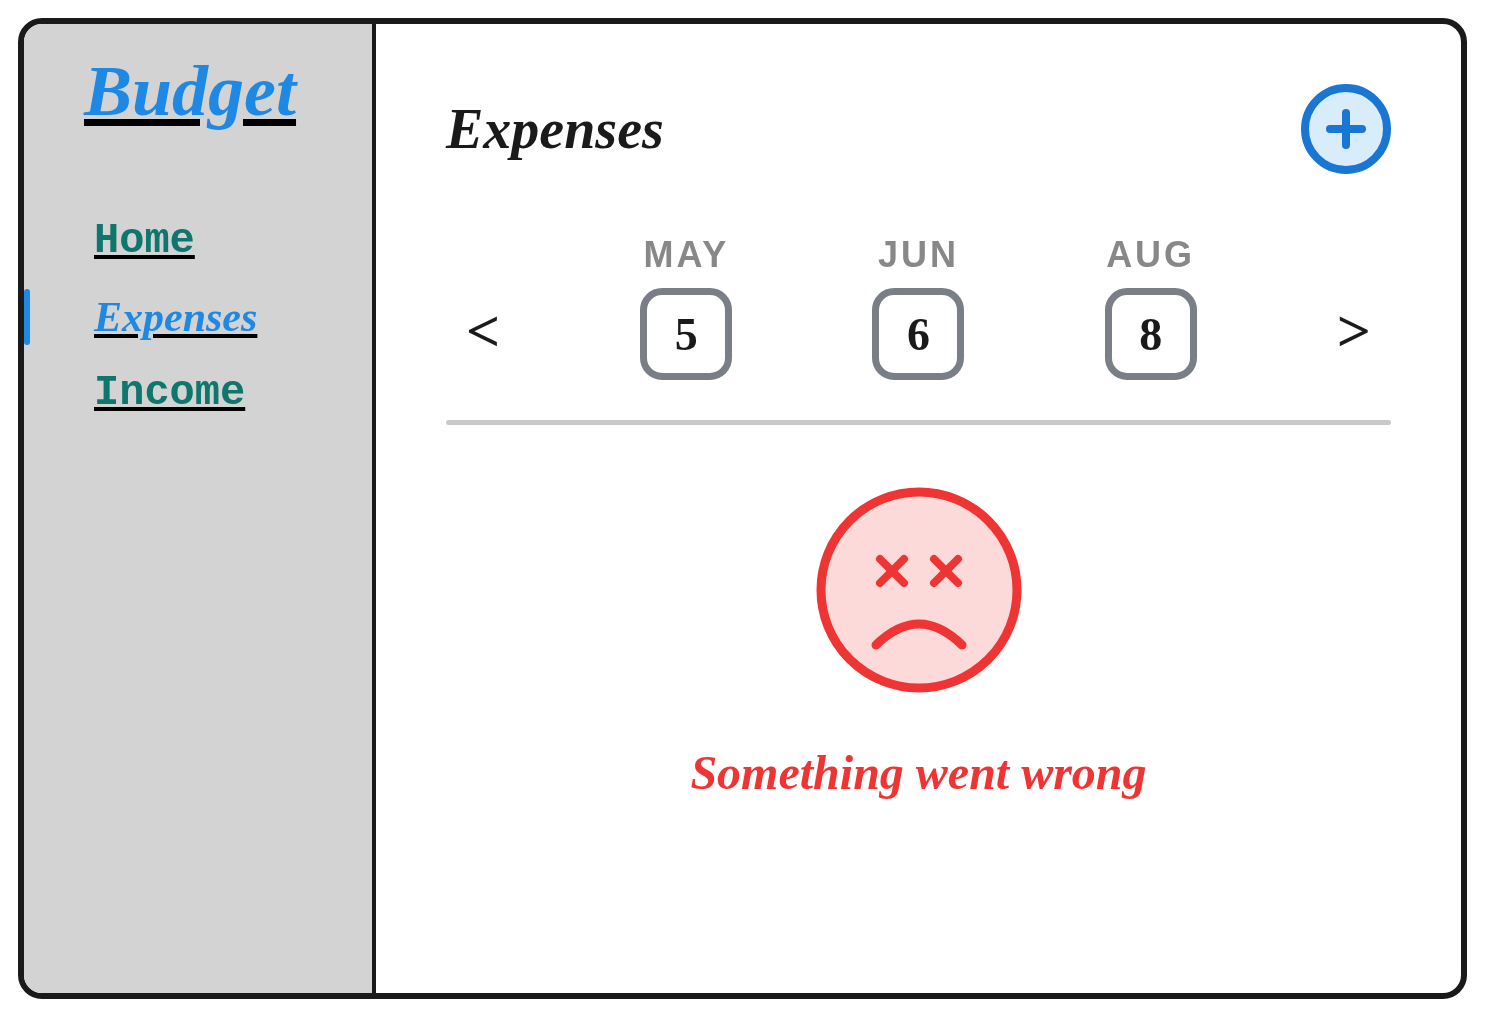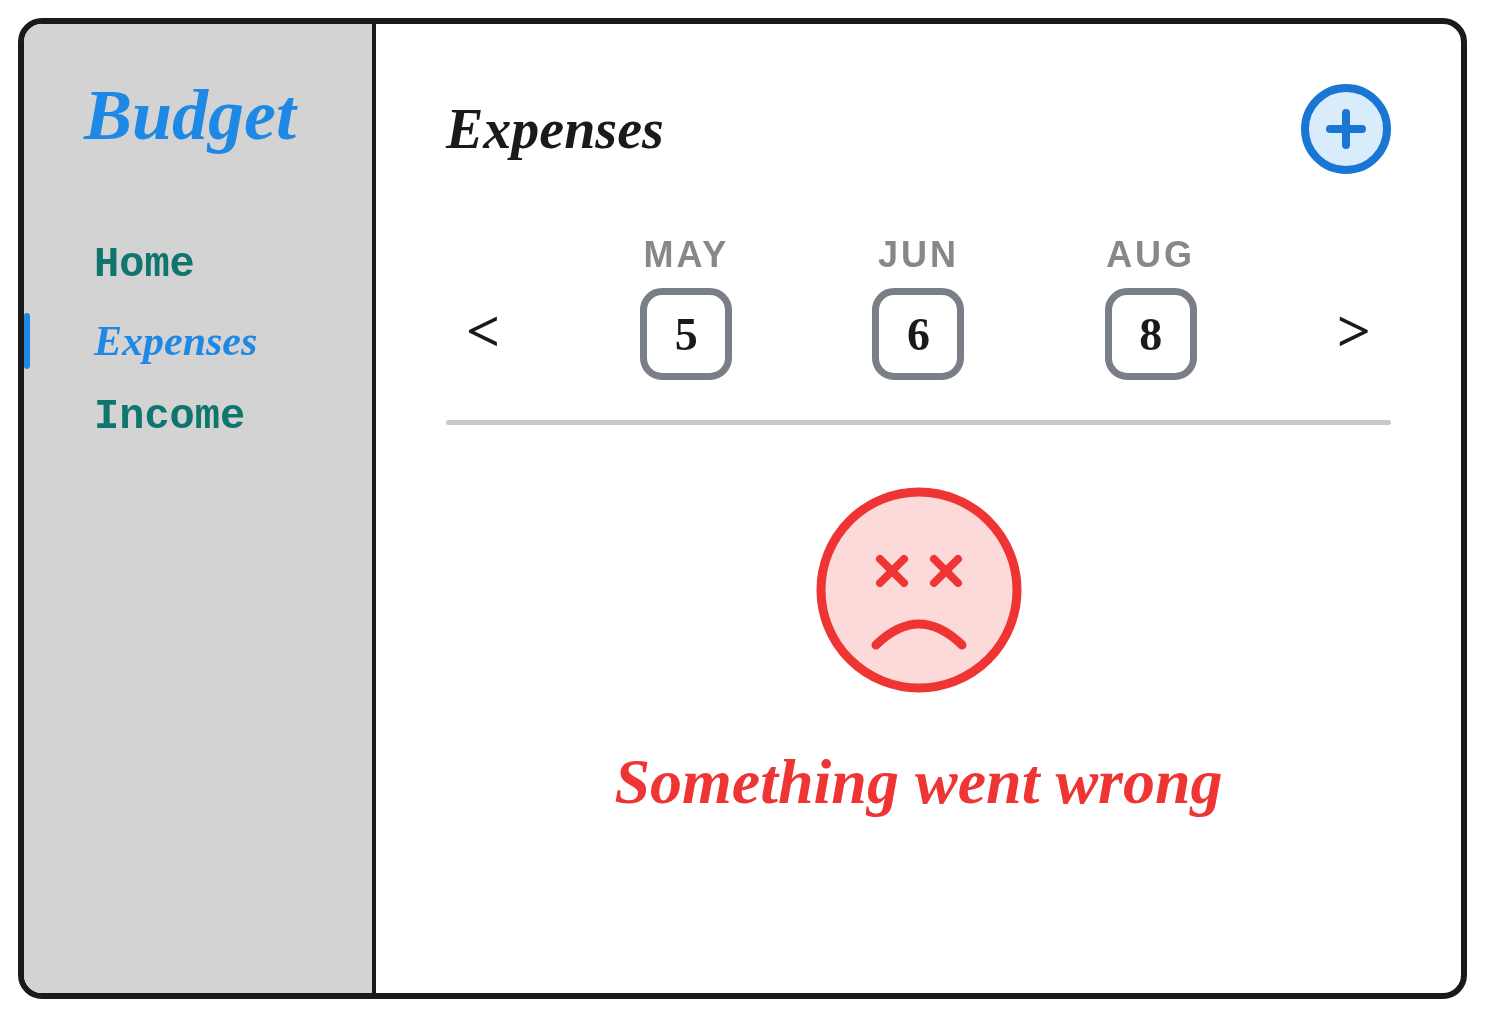--- a/index.html
+++ b/index.html
@@ -16,23 +16,24 @@
       border: 6px solid #1a1a1a;
       border-radius: 24px;
       display: flex;
       overflow: hidden;
       background: #fff;
     }
     .sidebar {
       width: 352px;
       background: #d3d3d3;
       border-right: 4px solid #1a1a1a;
-      padding: 50px 20px 20px 40px;
-      display: flex;
-      flex-direction: column;
+      padding: 26px 20px 20px 40px;
+      display: flex;
+      flex-direction: column;
+      text-decoration: underline;
     }
     .app-title {
       font-size: 72px;
       font-weight: 700;
       color: #1e88e5;
       font-style: italic;
       margin-bottom: 70px;
       padding-left: 20px;
     }
     .nav-list { list-style: none; }
@@ -141,21 +142,21 @@
     .error-area {
       flex: 1;
       display: flex;
       flex-direction: column;
       align-items: center;
       justify-content: flex-start;
       padding-top: 20px;
     }
     .sad-face { margin-bottom: 50px; }
     .error-text {
-      font-size: 64px;
+      font-size: 48px;
       font-weight: 700;
       color: #ef3434;
       font-style: italic;
     }
   </style>
 </head>
 <body>
 
 <div class="window">
 

